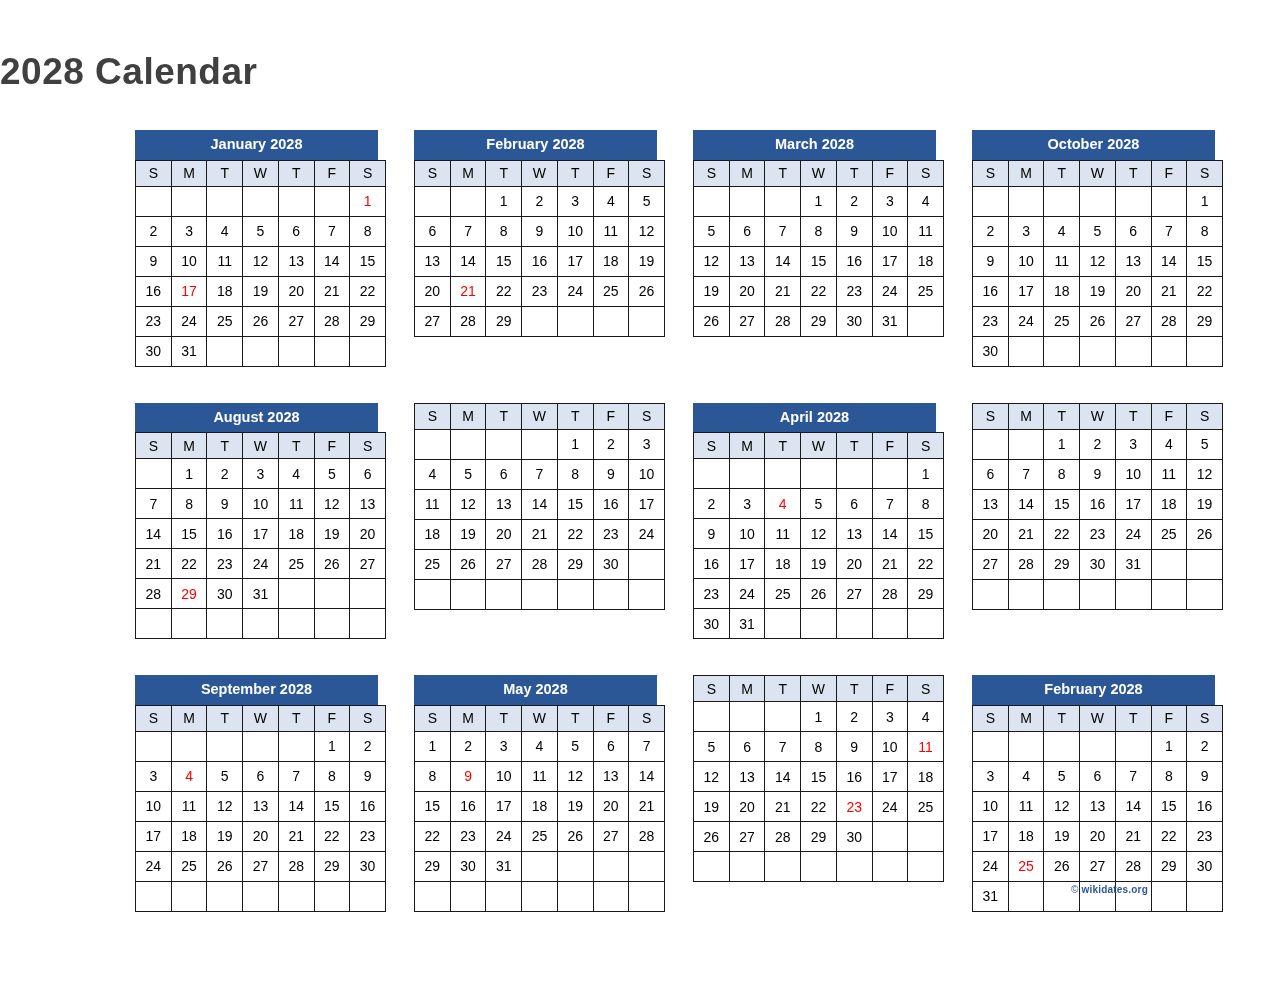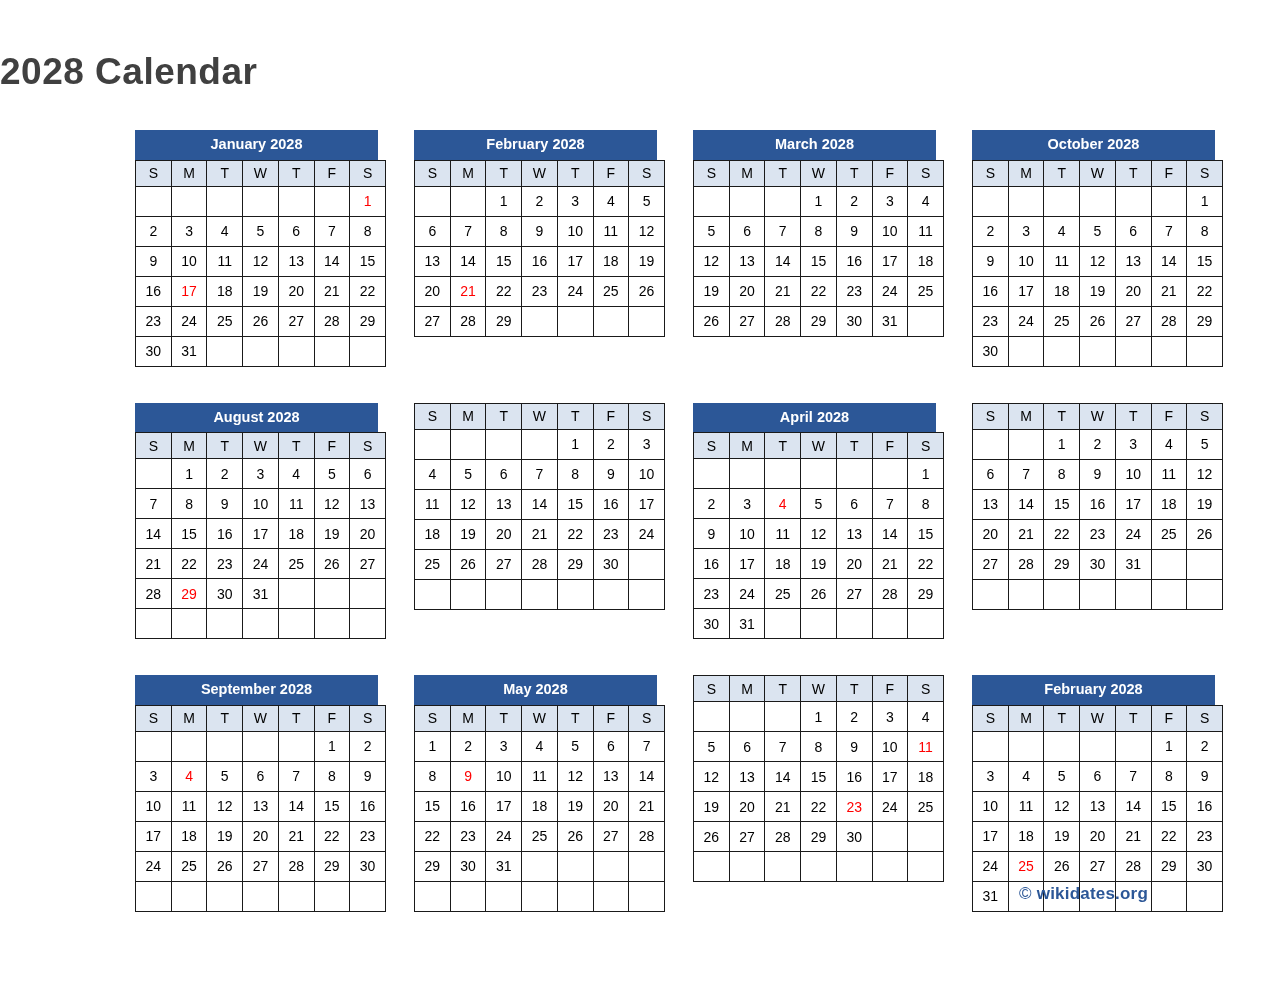--- a/index.html
+++ b/index.html
@@ -75,21 +75,21 @@
   td.holiday {
     color: #ff0000;
   }
   td.empty {
     color: transparent;
   }
   .footer {
     position: absolute;
     right: 132px;
     top: 884px;
-    font-size: 17px;
+    font-size: 10px;
     color: #2c5797;
     font-weight: bold;
     letter-spacing: 0.2px;
   }
   .footer .copy {
     font-weight: normal;
   }
 </style>
 </head>
 <body>

